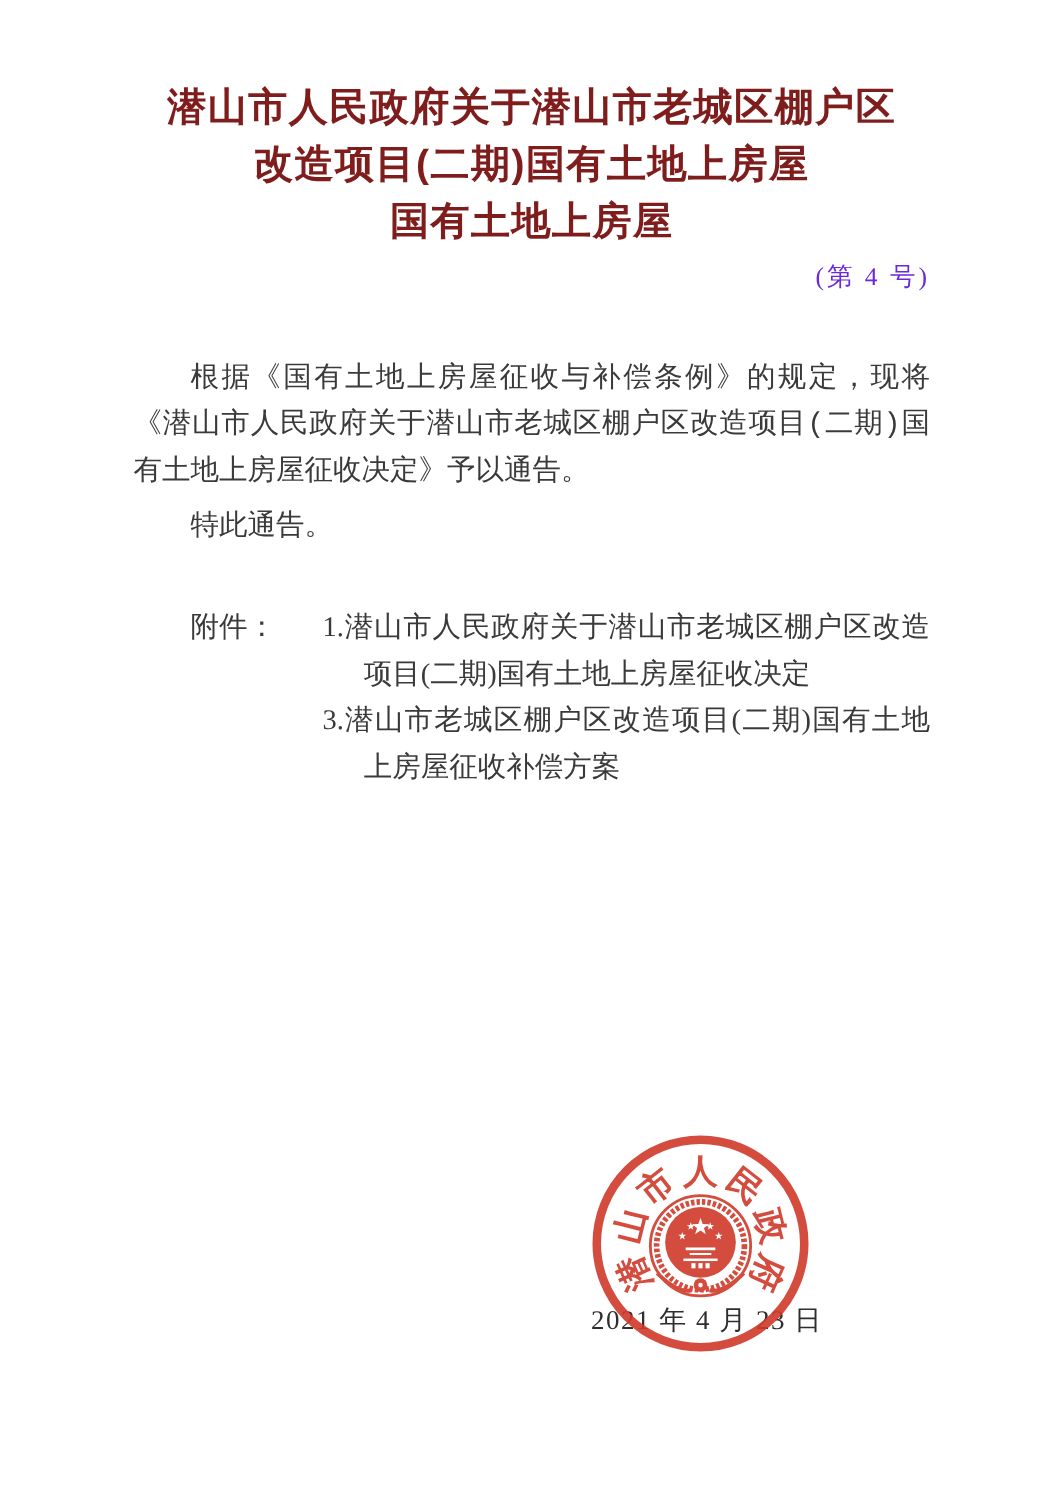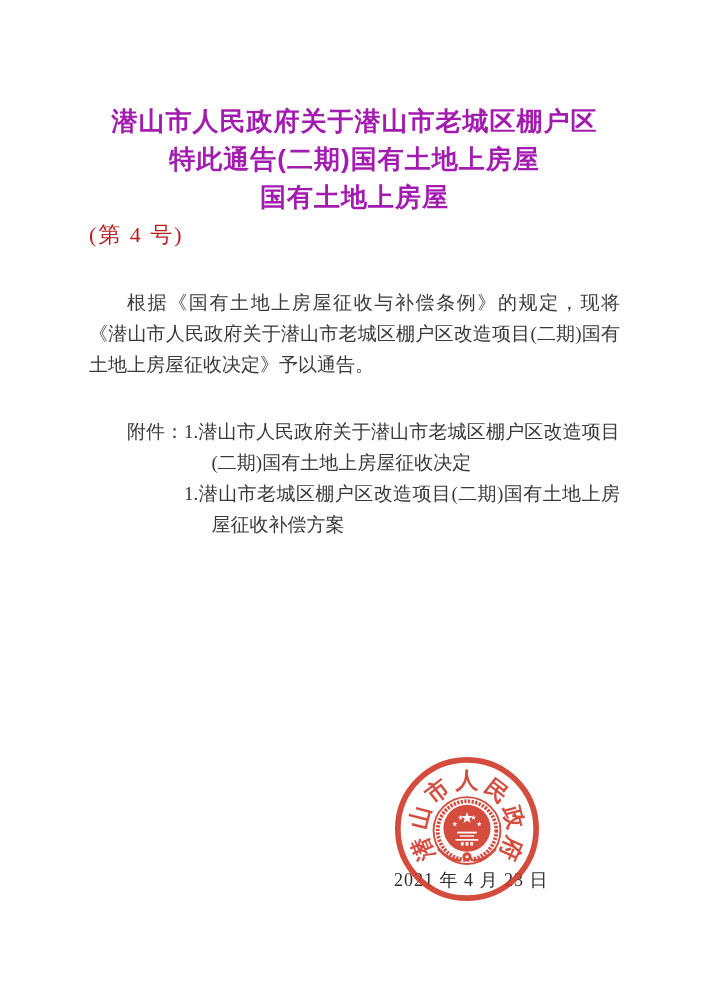--- a/index.html
+++ b/index.html
@@ -16,60 +16,62 @@
     font-family: "Liberation Serif", "DejaVu Serif", serif;
     color: #3a3a3a;
   }
   .content {
     position: absolute;
     left: 89px;
     top: 0;
     width: 531px;
   }
   .doc-title {
-    padding-top: 102px;
+    padding-top: 52px;
     text-align: center;
     font-family: "Liberation Sans", "DejaVu Sans", sans-serif;
     font-weight: bold;
     font-size: 26px;
     line-height: 38px;
-    color: #a21caf;
+    color: #7f1d1d;
     letter-spacing: 1px;
   }
   .doc-number {
     margin-top: 7px;
-    text-align: left;
-    font-size: 22px;
+    text-align: right;
+    font-size: 17px;
     line-height: 24px;
-    color: #b91c1c;
+    color: #6d28d9;
     letter-spacing: 2px;
   }
   .body-text {
     margin-top: 40px;
     font-size: 19px;
     line-height: 31px;
     text-align: justify;
   }
   .paragraph {
     margin: 0 0 6px 0;
     text-indent: 2em;
+    font-family: Liberation Mono, monospace;
   }
   .attachments {
     display: flex;
     margin-top: 36px;
     padding-left: 2em;
     font-size: 19px;
     line-height: 31px;
   }
   .att-label {
     flex: 0 0 auto;
     white-space: nowrap;
   }
   .att-items {
     flex: 1 1 auto;
+    margin-left: 31px;
   }
   .att-item {
     padding-left: 1.45em;
     text-indent: -1.45em;
     text-align: justify;
   }
   .date-line {
     position: absolute;
     left: 394px;
     top: 868px;
@@ -103,35 +105,36 @@
 </style>
 </head>
 <body>
 
 <div class="page">
 
   <div class="content">
 
     <div class="doc-title">
       <div>潜山市人民政府关于潜山市老城区棚户区</div>
-      <div>特此通告(二期)国有土地上房屋</div>
+      <div>改造项目(二期)国有土地上房屋</div>
       <div>国有土地上房屋</div>
     </div>
 
     <div class="doc-number">(第 4 号)</div>
 
     <div class="body-text">
       <p class="paragraph">根据《国有土地上房屋征收与补偿条例》的规定，现将《潜山市人民政府关于潜山市老城区棚户区改造项目(二期)国有土地上房屋征收决定》予以通告。</p>
+      <p class="paragraph">特此通告。</p>
     </div>
 
     <div class="attachments">
       <div class="att-label">附件：</div>
       <div class="att-items">
         <div class="att-item">1.潜山市人民政府关于潜山市老城区棚户区改造项目(二期)国有土地上房屋征收决定</div>
-        <div class="att-item">1.潜山市老城区棚户区改造项目(二期)国有土地上房屋征收补偿方案</div>
+        <div class="att-item">3.潜山市老城区棚户区改造项目(二期)国有土地上房屋征收补偿方案</div>
       </div>
     </div>
 
   </div>
 
   <div class="date-line">2021 年 4 月 23 日</div>
 
   <svg class="seal" viewBox="0 0 200 200" xmlns="http://www.w3.org/2000/svg">
     <defs>
       <polygon id="star" points="0,-1 0.235,-0.324 0.951,-0.309 0.38,0.124 0.588,0.809 0,0.4 -0.588,0.809 -0.38,0.124 -0.951,-0.309 -0.235,-0.324"></polygon>

